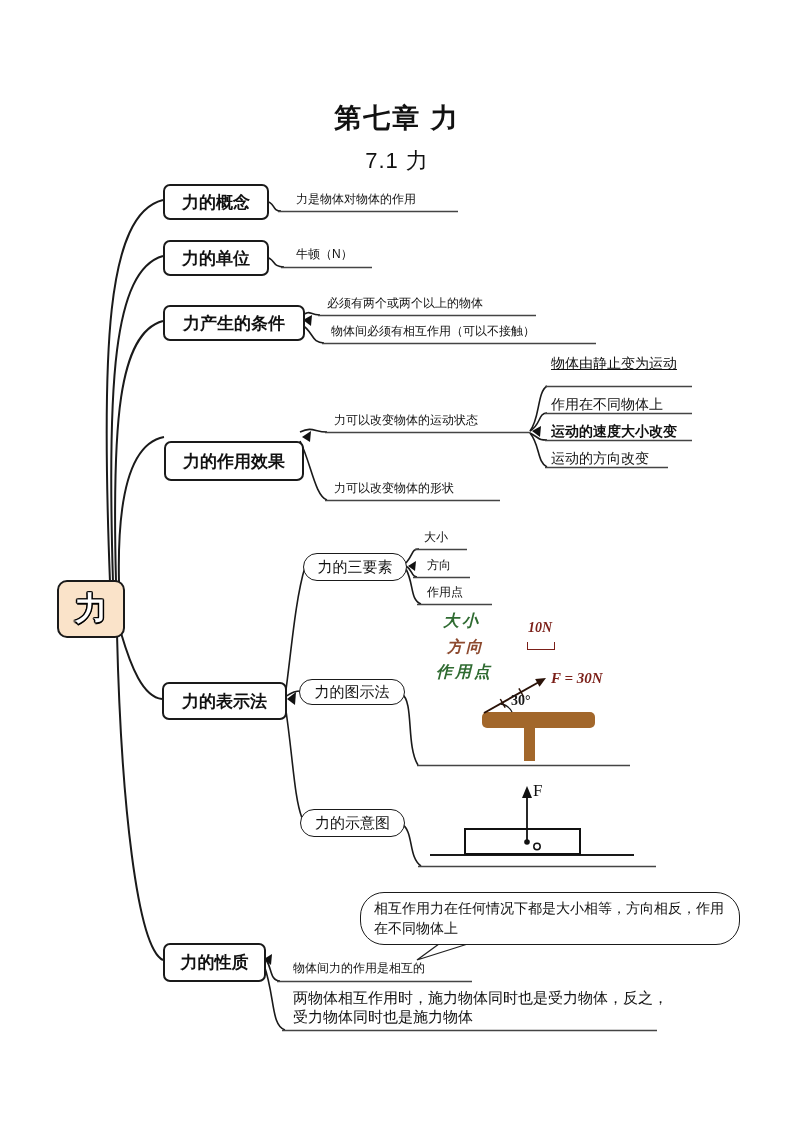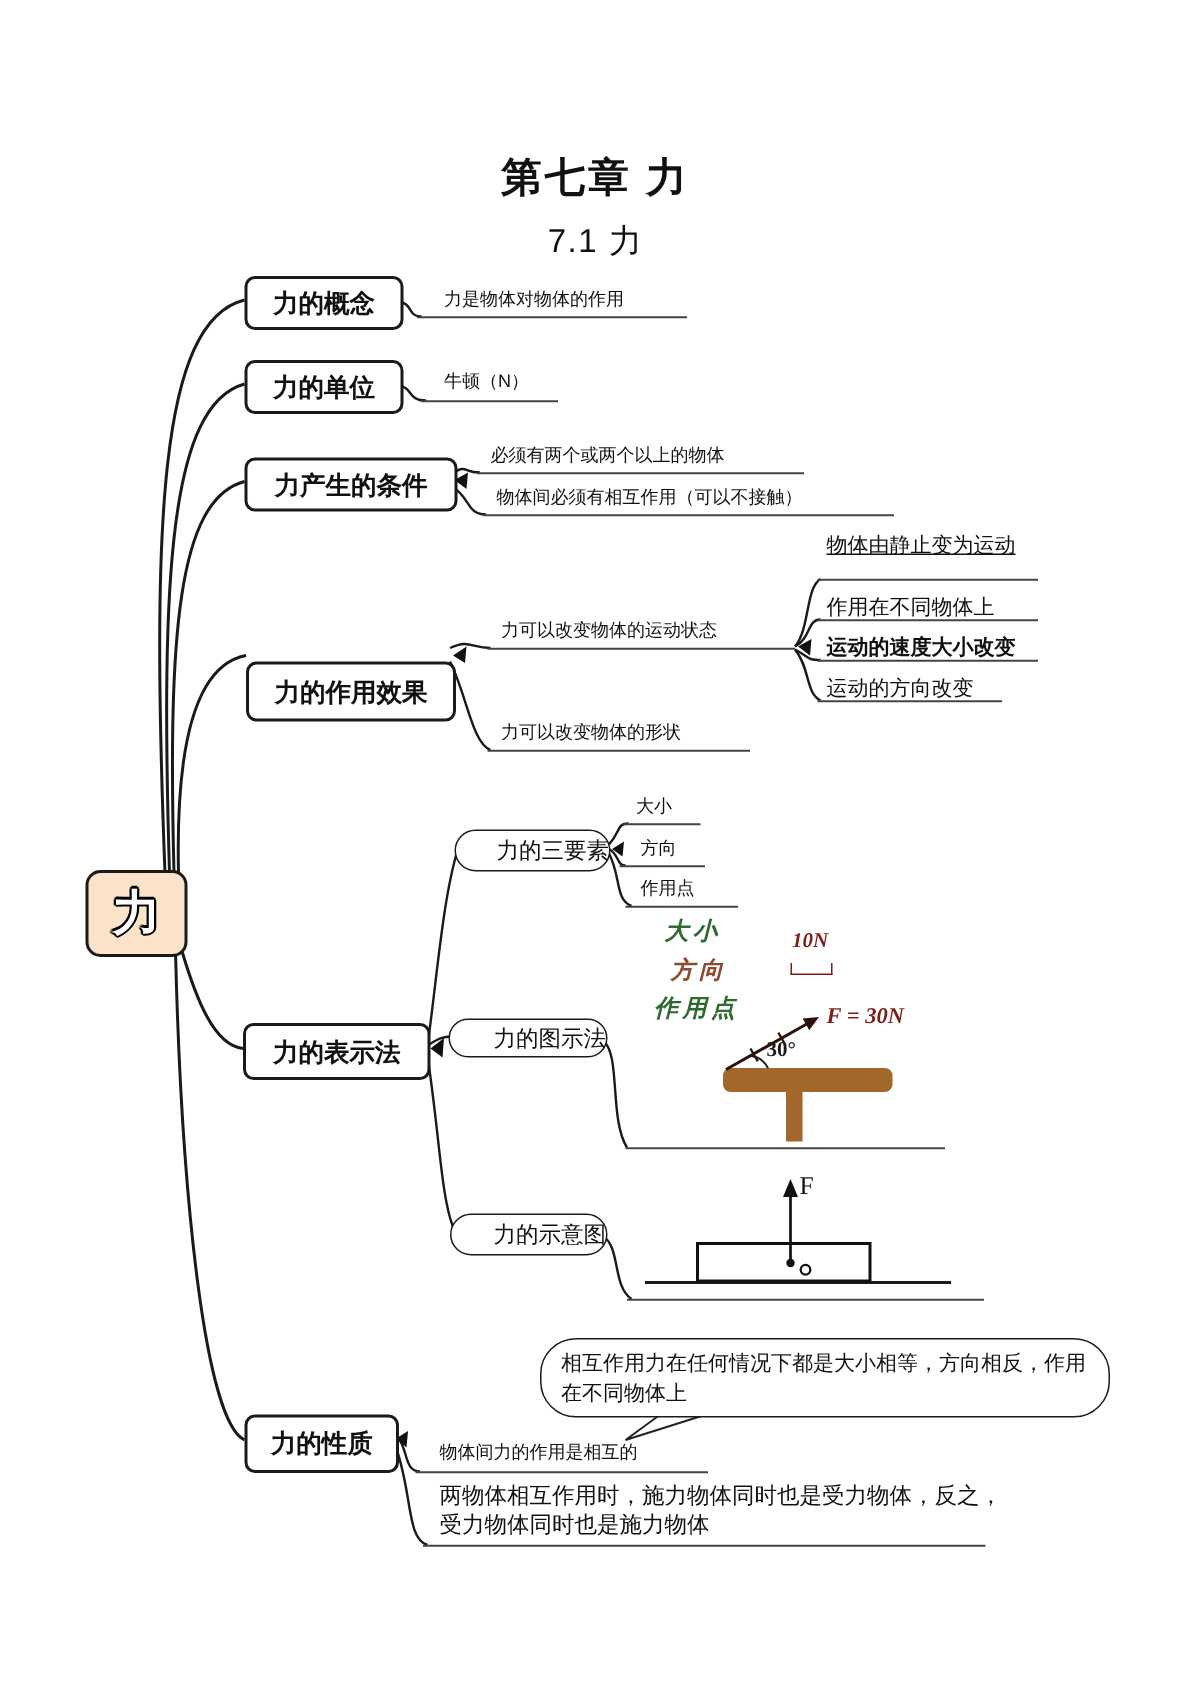--- a/index.html
+++ b/index.html
@@ -10,21 +10,21 @@
   .subtitle{left:0;right:0;top:146px;text-align:center;font-size:22px;letter-spacing:1px;z-index:2;}
   svg.layer{position:absolute;left:0;top:0;z-index:1;pointer-events:none;}
   svg.layer.top{z-index:3;}
   .root{left:57px;top:580px;width:64px;height:54px;background:#fae3c9;border:2.5px solid #1a1a1a;
         border-radius:10px;display:flex;align-items:center;justify-content:center;z-index:2;
         font-size:32px;font-weight:bold;color:#fff;
         text-shadow:-1.5px 0 #000,1.5px 0 #000,0 -1.5px #000,0 1.5px #000,-1px -1px #000,1px 1px #000,-1px 1px #000,1px -1px #000;}
   .bnode{background:#fff;border:2px solid #1a1a1a;border-radius:7px;display:flex;align-items:center;
          justify-content:center;font-weight:bold;font-size:17px;z-index:2;white-space:nowrap;}
   .enode{background:#fff;border:1.5px solid #1a1a1a;border-radius:14px;display:flex;align-items:center;
-         justify-content:flex-end;font-size:15px;z-index:2;white-space:nowrap;}
+         justify-content:center;font-size:15px;z-index:2;white-space:nowrap;}
   .leaf{font-size:12px;white-space:nowrap;z-index:2;}
   .subleaf{font-size:14px;white-space:nowrap;z-index:2;}
   .wrapleaf{font-size:15px;line-height:1.25;z-index:2;}
   .callout{left:360px;top:892px;width:352px;background:#fff;border:1.6px solid #1a1a1a;border-radius:24px;
            padding:6px 13px;font-size:14px;line-height:1.4;z-index:2;}
   .fg-hand{font-family:"Liberation Serif","DejaVu Serif",serif;font-weight:bold;font-style:italic;
            font-size:16px;letter-spacing:3px;z-index:4;white-space:nowrap;}
   .fg-green{color:#2f6b31;}
   .fg-brown{color:#8d4a2f;}
   .fg-red{color:#7b1f18;font-family:"Liberation Serif","DejaVu Serif",serif;font-weight:bold;z-index:4;white-space:nowrap;}

